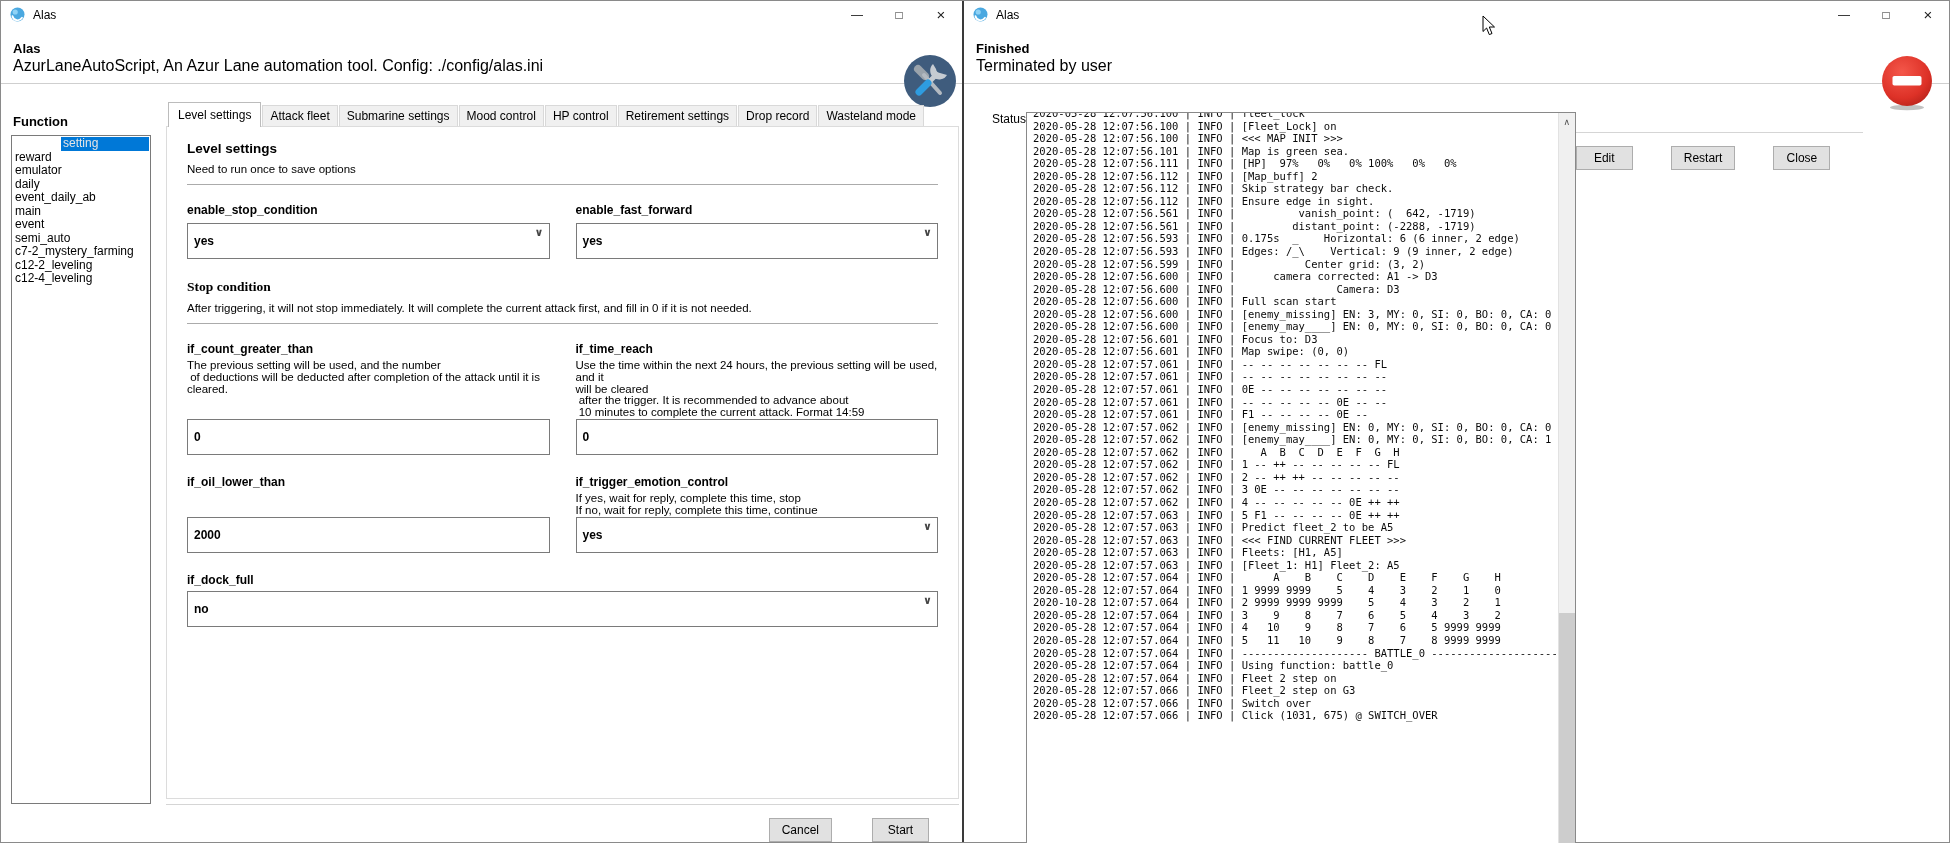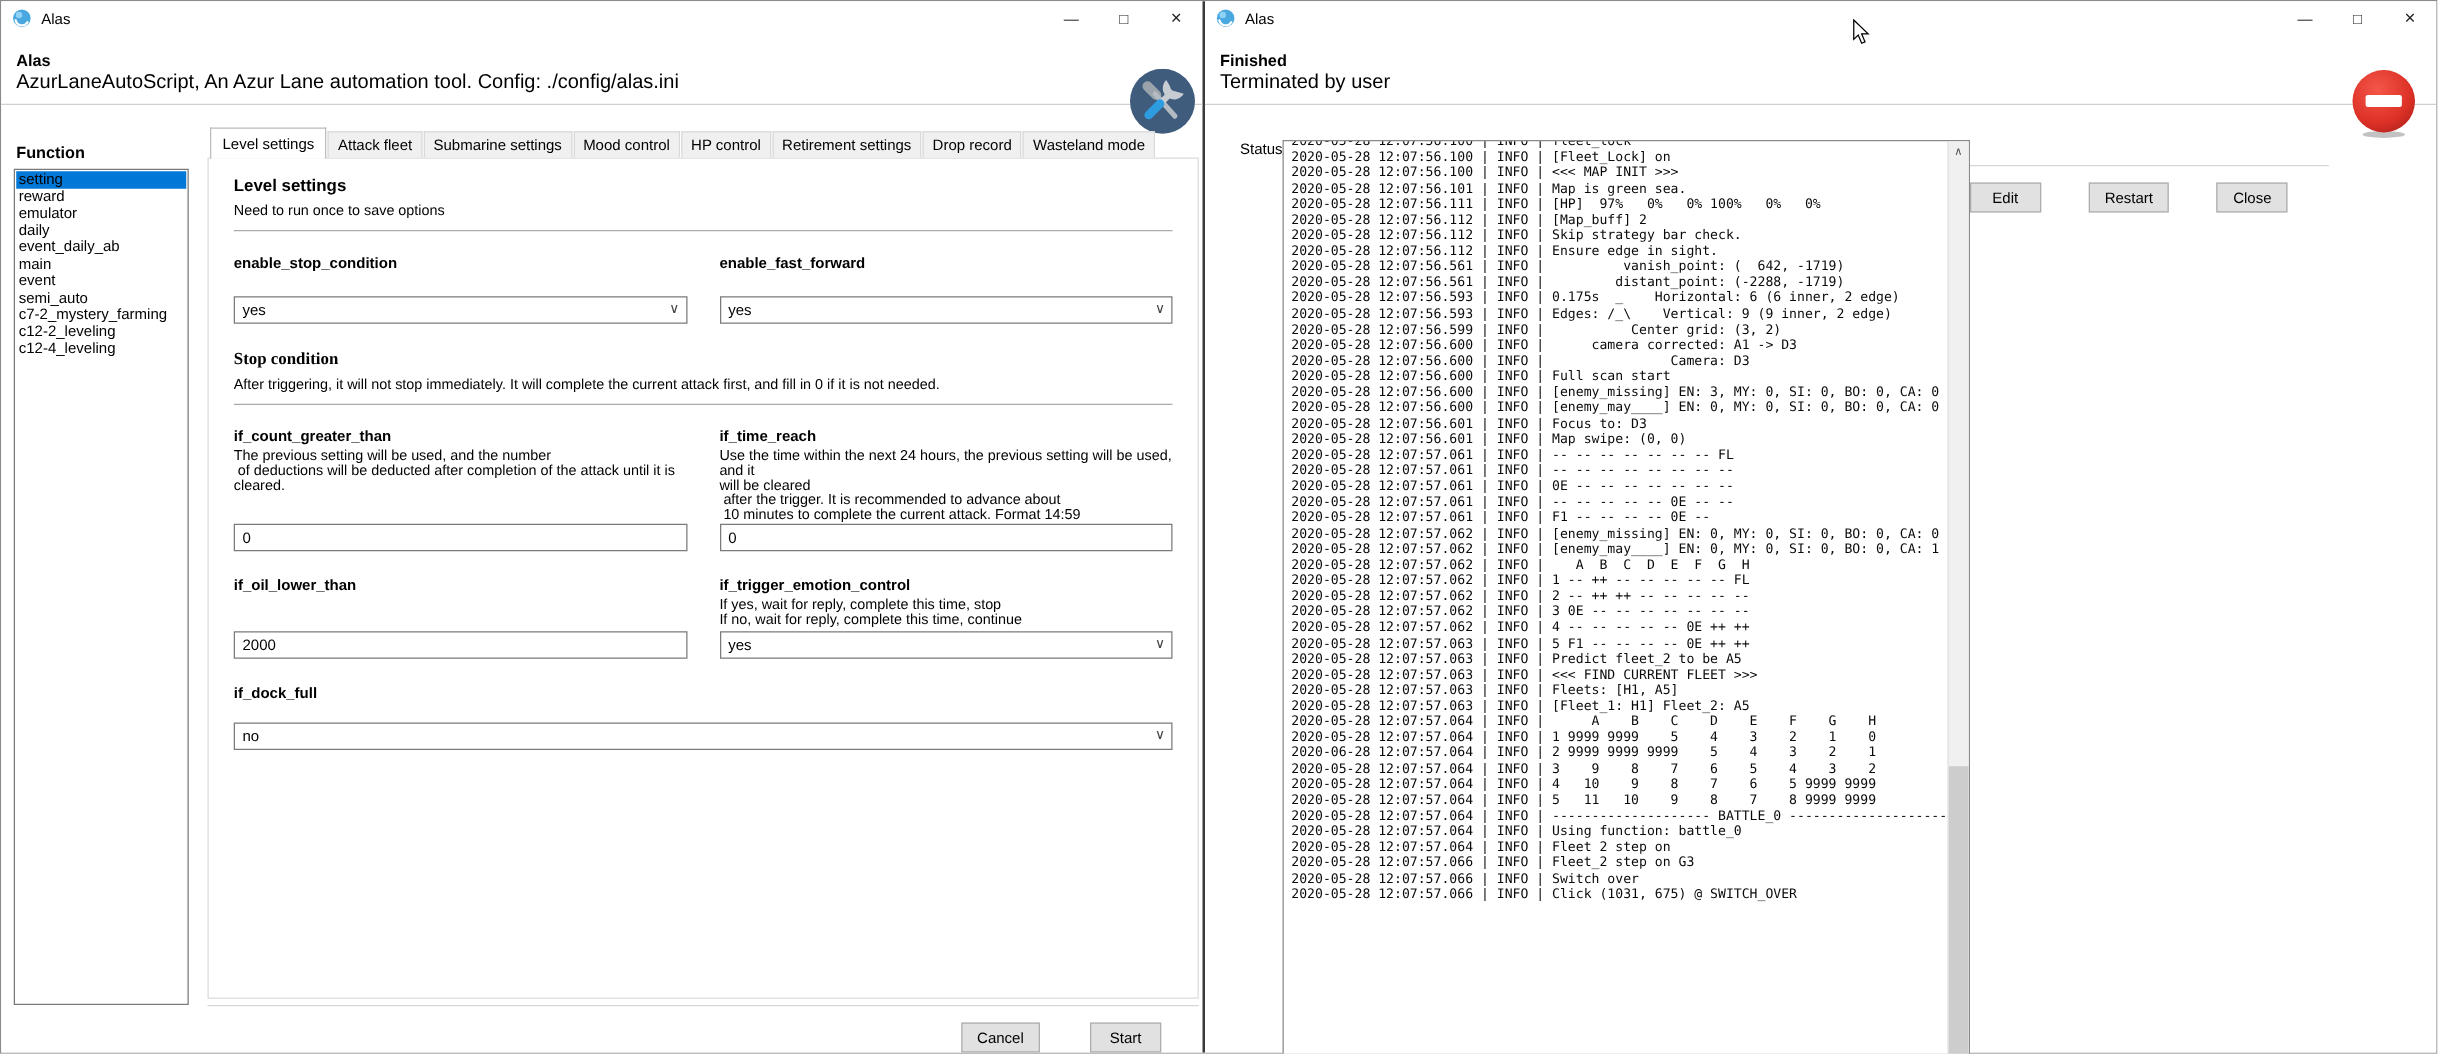--- a/index.html
+++ b/index.html
@@ -26,38 +26,38 @@
   .badge { position:absolute; width:52px; height:56px; top:27px; }
   .left-window .badge { right:6px; }
   .right-window .badge { right:16px; }
 
   
   .left-body { flex:1; min-height:0; display:flex; }
   .sidebar { width:158px; flex:none; padding:30px 0 0 10px; }
   .sidebar-label { font-size:13px; font-weight:bold; margin:0 0 6px 2px; }
   .listbox { width:140px; height:669px; border:1px solid #7a7a7a; background:#fff; padding:1px; font-size:12px; overflow:hidden; }
   .list-item { line-height:13.5px; padding:0 2px; white-space:nowrap; cursor:default; }
-  .list-item.selected { background:#0078d7; color:#000000; }
+  .list-item.selected { background:#0078d7; color:#e5e5e5;margin-left:48px; }
 
   .content { flex:1; min-width:0; display:flex; flex-direction:column; padding:17px 3px 0 7px; }
   .tabbar { display:flex; align-items:flex-end; height:25px; flex:none; position:relative; z-index:2; margin-left:2px; font-size:12px; }
   .tab { background:#f0f0f0; border:1px solid #d9d9d9; border-bottom:none; height:21px; padding:3px 7px 0 7px; margin-right:1px; white-space:nowrap; cursor:default; }
   .tab.active { background:#fff; height:25px; padding:5px 9px 0 9px; border-color:#bcbcbc; margin-bottom:-1px; position:relative; }
 
   .tab-panel { flex:1; min-height:0; border:1px solid #dcdcdc; background:#fff; padding:14px 20px 0 20px; overflow:hidden; }
   .group-title { font-size:13.5px; font-weight:bold; margin-bottom:7px; }
   .group-desc { font-size:11.5px; line-height:13px; margin-bottom:8px; }
   hr.sep { border:0; border-top:1px solid #ababab; margin:4px 0 18px 0; }
   .field-row { display:grid; grid-template-columns:1fr 1fr; column-gap:26px; margin-bottom:20px; }
   .field-row.single { grid-template-columns:1fr; }
   .field { display:flex; flex-direction:column; }
   .field-label { font-size:12px; font-weight:bold; margin-bottom:3px; }
   .field-desc { margin-top:1px; }
   .desc-line { font-size:11.5px; line-height:11.8px; white-space:pre-wrap; }
-  .control { margin-top:auto; height:22px; border:1px solid #7a7a7a; background:#fff; display:flex; align-items:center; padding:0 6px; font-size:12px; position:relative; }
+  .control { margin-top:auto; height:36px; border:1px solid #7a7a7a; background:#fff; display:flex; align-items:center; padding:0 6px; font-size:12px; position:relative;font-weight:bold; }
   .control .chevron { position:absolute; right:5px; top:2px; font-size:11px; color:#444; }
   .row-a .field { min-height:56px; }
   .row-b .field { min-height:92px; }
   .row-c .field { min-height:66px; }
   .row-d .field { min-height:53px; }
   .section-2 .group-title { margin-top:2px;font-family:Liberation Serif, serif; }
 
   .bottom-bar { flex:none; border-top:1px solid #d5d5d5; margin-top:5px; padding:13px 30px 0 0; display:flex; justify-content:flex-end; gap:40px; }
   .btn { min-width:57px; height:24px; background:#e1e1e1; border:1px solid #adadad; font-size:12px; font-family:inherit; padding:0 12px; color:#000; }
 
@@ -326,21 +326,21 @@
             <div class="log-line">2020-05-28 12:07:57.062 | INFO | 2 -- ++ ++ -- -- -- -- --</div>
             <div class="log-line">2020-05-28 12:07:57.062 | INFO | 3 0E -- -- -- -- -- -- --</div>
             <div class="log-line">2020-05-28 12:07:57.062 | INFO | 4 -- -- -- -- -- 0E ++ ++</div>
             <div class="log-line">2020-05-28 12:07:57.063 | INFO | 5 F1 -- -- -- -- 0E ++ ++</div>
             <div class="log-line">2020-05-28 12:07:57.063 | INFO | Predict fleet_2 to be A5</div>
             <div class="log-line">2020-05-28 12:07:57.063 | INFO | &lt;&lt;&lt; FIND CURRENT FLEET &gt;&gt;&gt;</div>
             <div class="log-line">2020-05-28 12:07:57.063 | INFO | Fleets: [H1, A5]</div>
             <div class="log-line">2020-05-28 12:07:57.063 | INFO | [Fleet_1: H1] Fleet_2: A5</div>
             <div class="log-line">2020-05-28 12:07:57.064 | INFO |      A    B    C    D    E    F    G    H</div>
             <div class="log-line">2020-05-28 12:07:57.064 | INFO | 1 9999 9999    5    4    3    2    1    0</div>
-            <div class="log-line">2020-06-28 12:07:57.064 | INFO | 2 9999 9999 9999    5    4    3    2    1</div>
+            <div class="log-line">2020-10-28 12:07:57.064 | INFO | 2 9999 9999 9999    5    4    3    2    1</div>
             <div class="log-line">2020-05-28 12:07:57.064 | INFO | 3    9    8    7    6    5    4    3    2</div>
             <div class="log-line">2020-05-28 12:07:57.064 | INFO | 4   10    9    8    7    6    5 9999 9999</div>
             <div class="log-line">2020-05-28 12:07:57.064 | INFO | 5   11   10    9    8    7    8 9999 9999</div>
             <div class="log-line">2020-05-28 12:07:57.064 | INFO | -------------------- BATTLE_0 --------------------</div>
             <div class="log-line">2020-05-28 12:07:57.064 | INFO | Using function: battle_0</div>
             <div class="log-line">2020-05-28 12:07:57.064 | INFO | Fleet 2 step on</div>
             <div class="log-line">2020-05-28 12:07:57.066 | INFO | Fleet_2 step on G3</div>
             <div class="log-line">2020-05-28 12:07:57.066 | INFO | Switch over</div>
             <div class="log-line">2020-05-28 12:07:57.066 | INFO | Click (1031, 675) @ SWITCH_OVER</div>
           </div>

